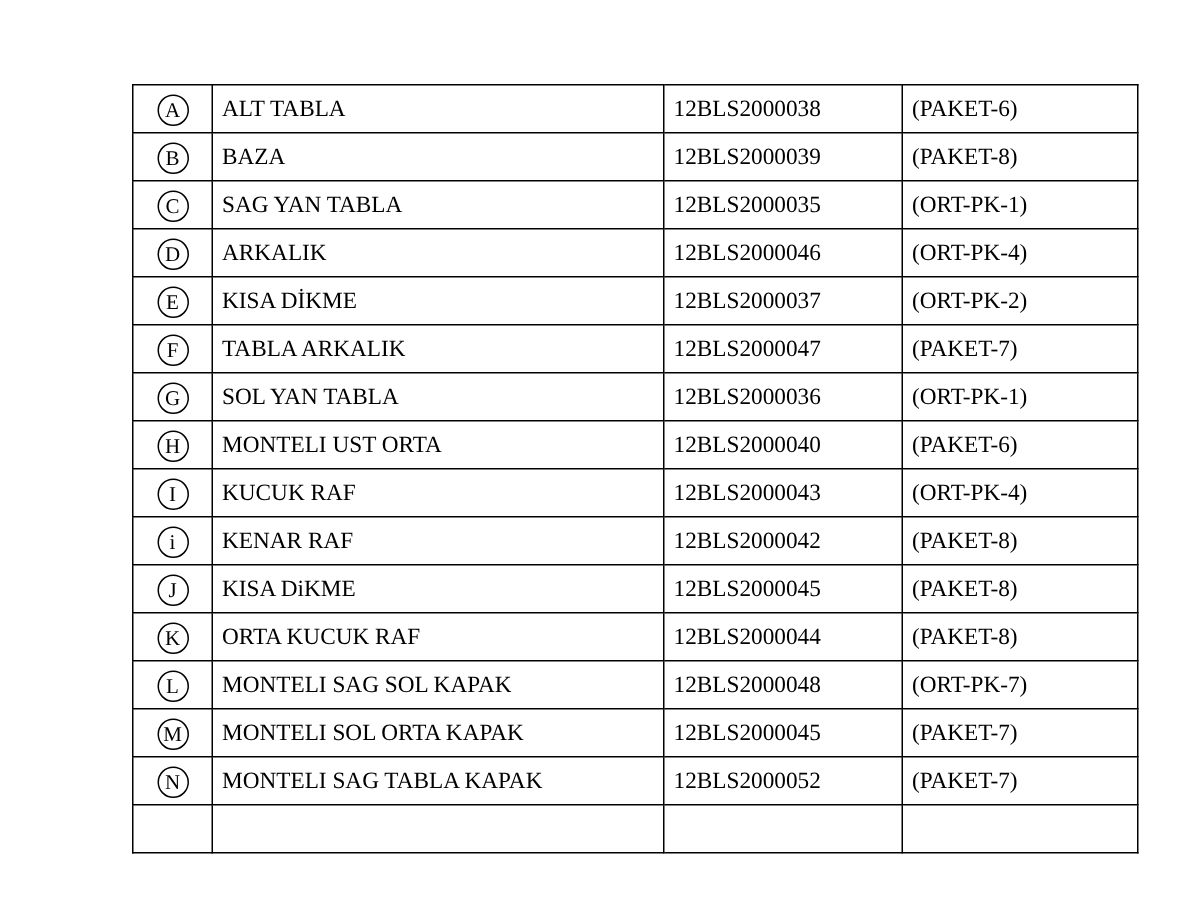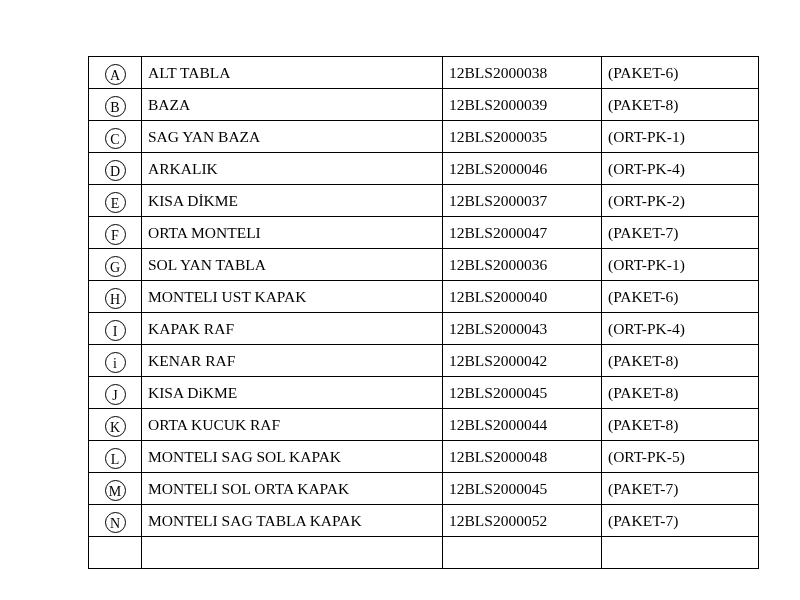--- a/index.html
+++ b/index.html
@@ -72,63 +72,63 @@
 
       <tr>
         <td class="col-mark"><span class="mark-circle">B</span></td>
         <td class="col-name">BAZA</td>
         <td class="col-code">12BLS2000039</td>
         <td class="col-pack">(PAKET-8)</td>
       </tr>
 
       <tr>
         <td class="col-mark"><span class="mark-circle">C</span></td>
-        <td class="col-name">SAG YAN BAZA</td>
+        <td class="col-name">SAG YAN TABLA</td>
         <td class="col-code">12BLS2000035</td>
         <td class="col-pack">(ORT-PK-1)</td>
       </tr>
 
       <tr>
         <td class="col-mark"><span class="mark-circle">D</span></td>
         <td class="col-name">ARKALIK</td>
         <td class="col-code">12BLS2000046</td>
         <td class="col-pack">(ORT-PK-4)</td>
       </tr>
 
       <tr>
         <td class="col-mark"><span class="mark-circle">E</span></td>
         <td class="col-name">KISA DİKME</td>
         <td class="col-code">12BLS2000037</td>
         <td class="col-pack">(ORT-PK-2)</td>
       </tr>
 
       <tr>
         <td class="col-mark"><span class="mark-circle">F</span></td>
-        <td class="col-name">ORTA MONTELI</td>
+        <td class="col-name">TABLA ARKALIK</td>
         <td class="col-code">12BLS2000047</td>
         <td class="col-pack">(PAKET-7)</td>
       </tr>
 
       <tr>
         <td class="col-mark"><span class="mark-circle">G</span></td>
         <td class="col-name">SOL YAN TABLA</td>
         <td class="col-code">12BLS2000036</td>
         <td class="col-pack">(ORT-PK-1)</td>
       </tr>
 
       <tr>
         <td class="col-mark"><span class="mark-circle">H</span></td>
-        <td class="col-name">MONTELI UST KAPAK</td>
+        <td class="col-name">MONTELI UST ORTA</td>
         <td class="col-code">12BLS2000040</td>
         <td class="col-pack">(PAKET-6)</td>
       </tr>
 
       <tr>
         <td class="col-mark"><span class="mark-circle">I</span></td>
-        <td class="col-name">KAPAK RAF</td>
+        <td class="col-name">KUCUK RAF</td>
         <td class="col-code">12BLS2000043</td>
         <td class="col-pack">(ORT-PK-4)</td>
       </tr>
 
       <tr>
         <td class="col-mark"><span class="mark-circle">i</span></td>
         <td class="col-name">KENAR RAF</td>
         <td class="col-code">12BLS2000042</td>
         <td class="col-pack">(PAKET-8)</td>
       </tr>
@@ -144,21 +144,21 @@
         <td class="col-mark"><span class="mark-circle">K</span></td>
         <td class="col-name">ORTA KUCUK RAF</td>
         <td class="col-code">12BLS2000044</td>
         <td class="col-pack">(PAKET-8)</td>
       </tr>
 
       <tr>
         <td class="col-mark"><span class="mark-circle">L</span></td>
         <td class="col-name">MONTELI SAG SOL KAPAK</td>
         <td class="col-code">12BLS2000048</td>
-        <td class="col-pack">(ORT-PK-5)</td>
+        <td class="col-pack">(ORT-PK-7)</td>
       </tr>
 
       <tr>
         <td class="col-mark"><span class="mark-circle">M</span></td>
         <td class="col-name">MONTELI SOL ORTA KAPAK</td>
         <td class="col-code">12BLS2000045</td>
         <td class="col-pack">(PAKET-7)</td>
       </tr>
 
       <tr>

